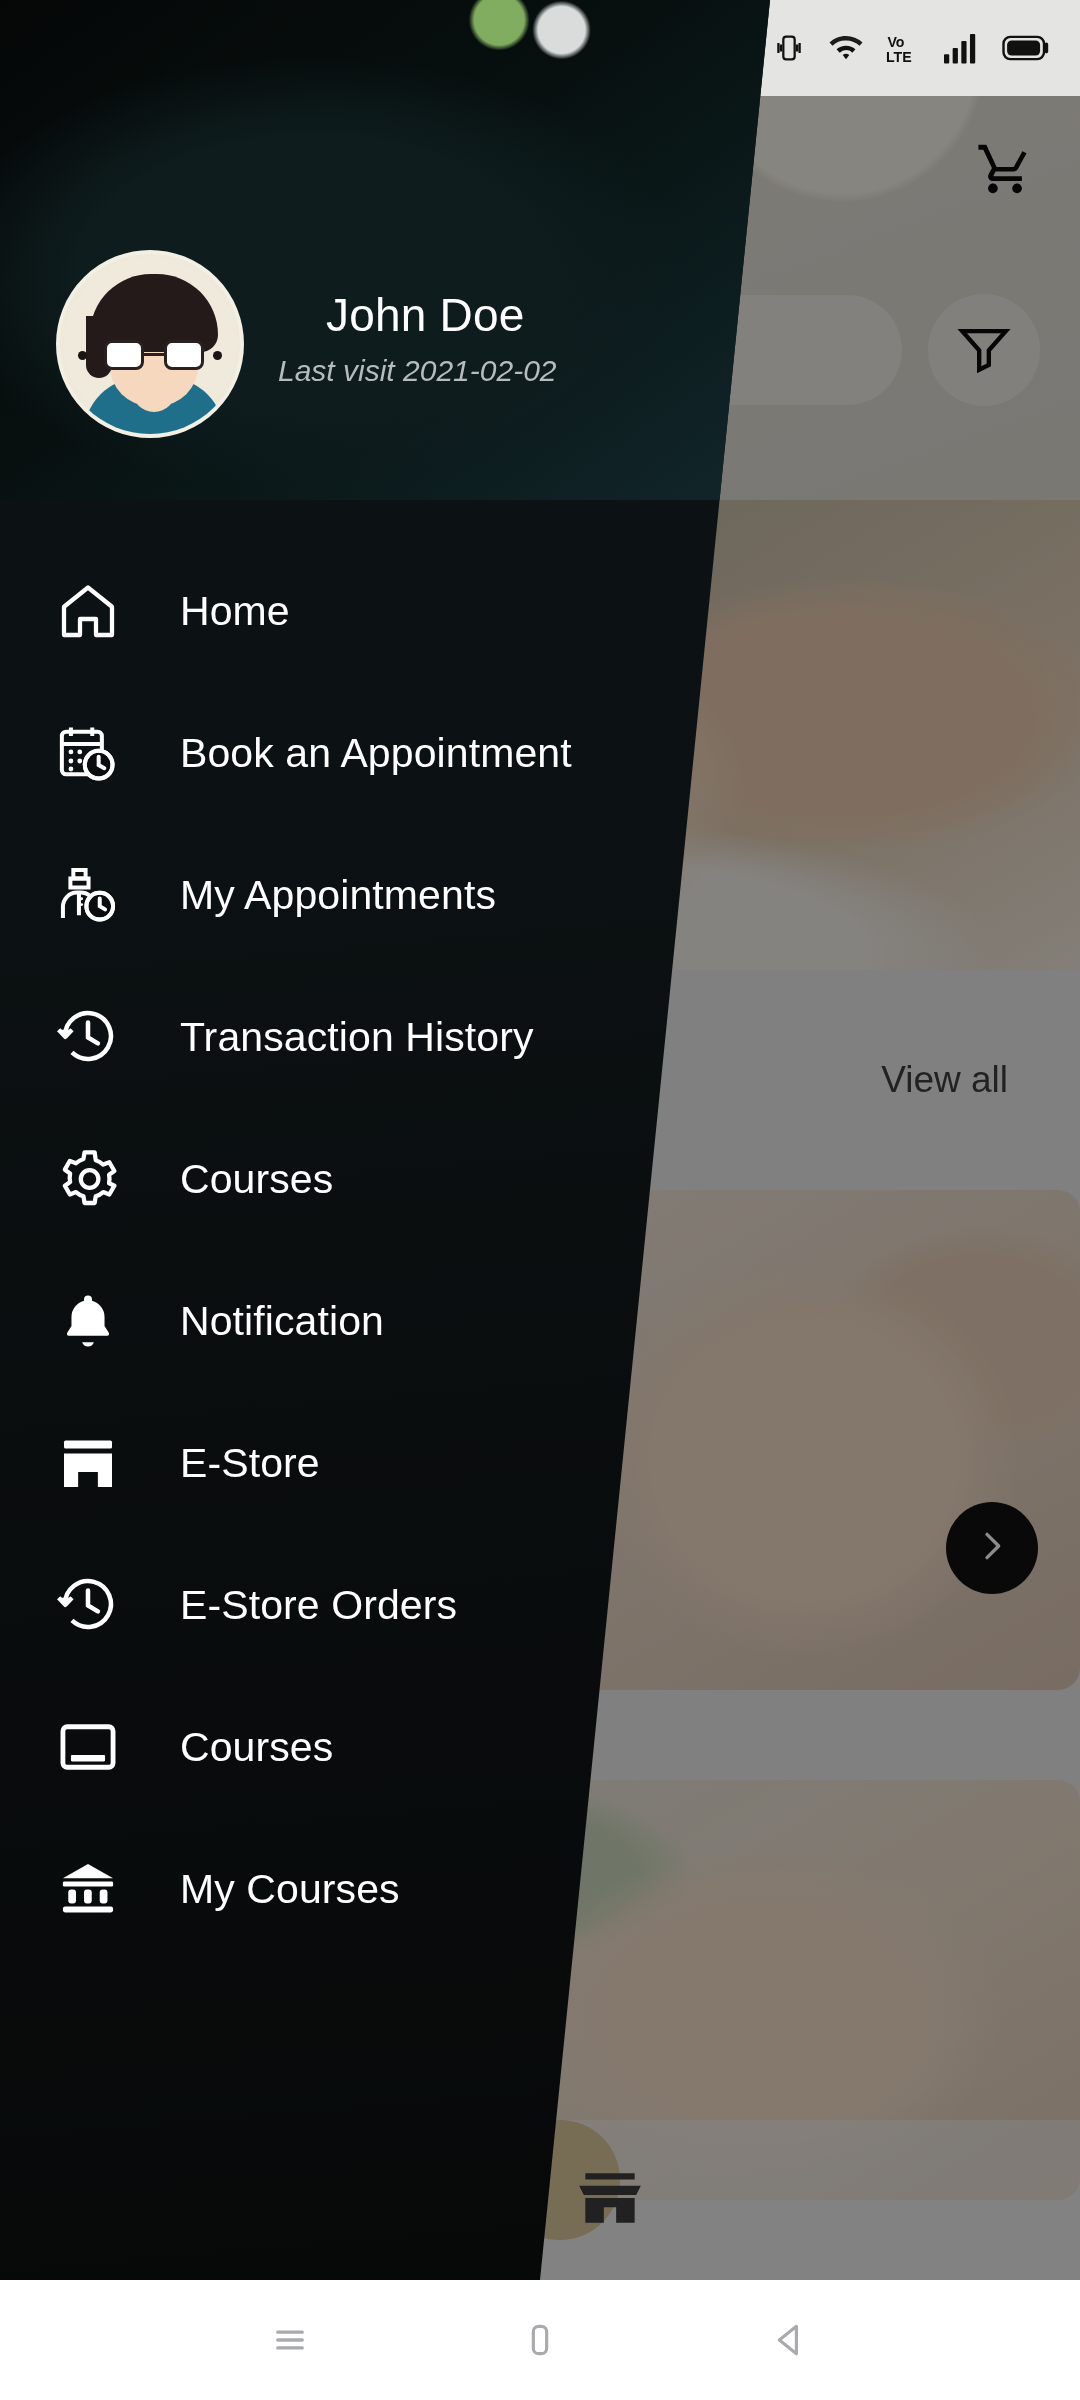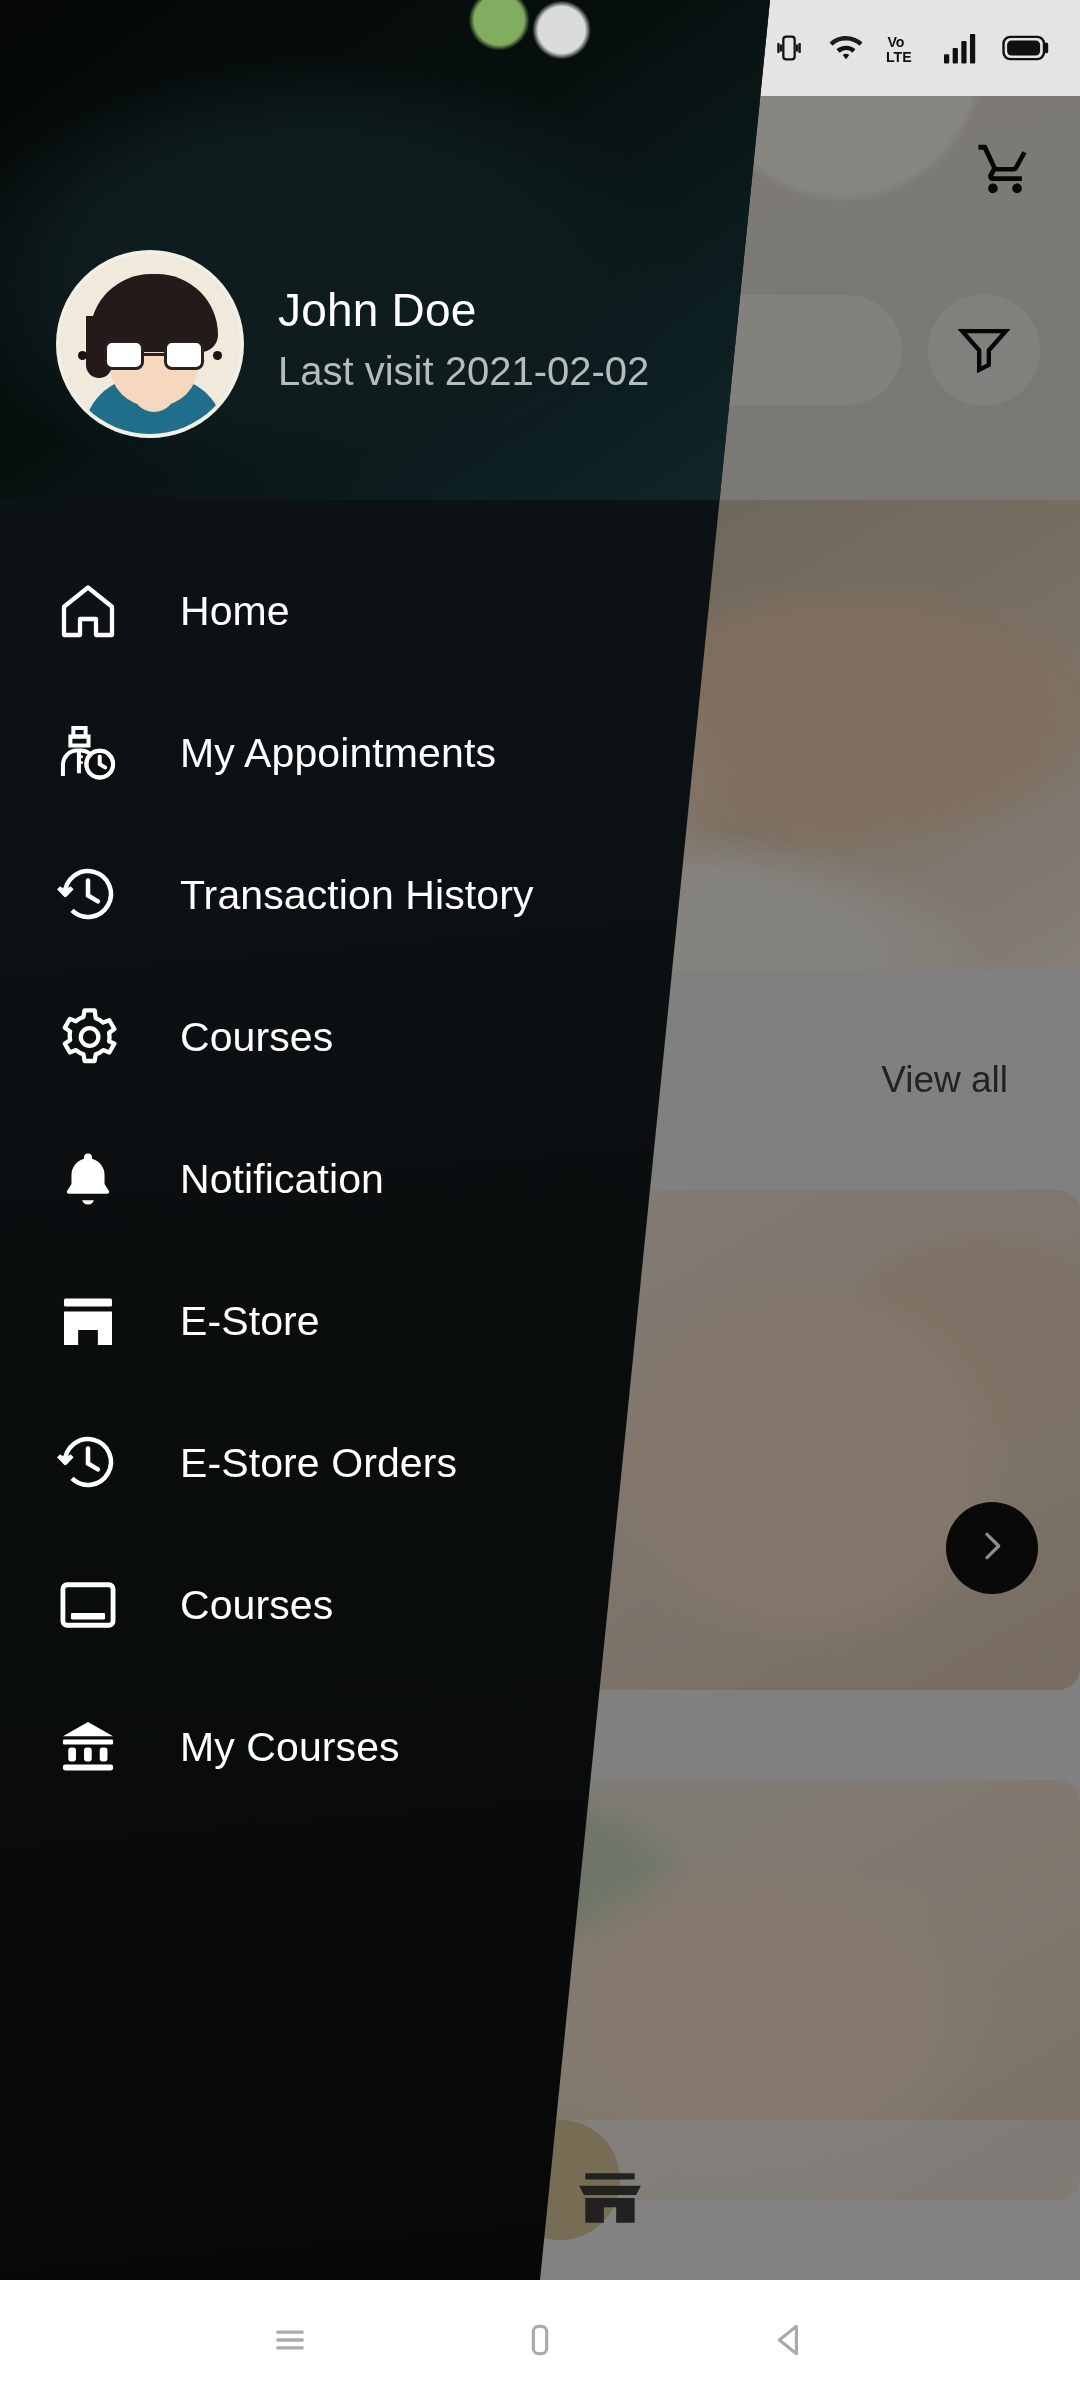--- a/index.html
+++ b/index.html
@@ -154,22 +154,22 @@
   .av-glass span:nth-child(2){ right:0; }
   .av-glass:after { content:""; position:absolute; left:40px; top:13px; width:20px; height:3px; background:#2a2020; }
   .av-eye { position:absolute; width:9px; height:9px; background:#1a1414; border-radius:50%; top:97px; }
   .av-eye.l { left:18px; } .av-eye.r { right:18px; }
   .av-body { position:absolute; left:24px; bottom:0; width:140px; height:56px;
     background:#1f6f8b; border-radius:70px 70px 0 0; }
   .av-collar { position:absolute; left:72px; bottom:22px; width:44px; height:34px;
     background:#f6d8be; border-radius:0 0 22px 22px; }
 
   .profile-text { padding-bottom:12px; }
-  .p-name { font-size:46px; color:#ffffff; font-weight:400; letter-spacing:0.2px; }
-  .p-sub { font-size:40px; color:#b6bcbd; margin-top:12px; }
+  .p-name { font-size:46px; color:#ffffff; font-weight:400; letter-spacing:0.2px;margin-left:48px; }
+  .p-sub { font-size:30px; color:#b6bcbd; margin-top:12px;font-style:italic; }
 
   .menu { position:relative; padding-top:40px;text-align:right; }
   .menu-item {
     display:flex; align-items:center; height:142px; padding-left:56px; gap:0;
   }
   .mi-icon {
     width:92px; flex:none; display:flex; align-items:center; justify-content:flex-start;
     color:#ffffff;
   }
   .mi-label {
@@ -309,20 +309,37 @@
 
       <div class="menu-item">
         <span class="mi-icon">
           <svg width="64" height="64" viewBox="0 0 24 24" fill="none" stroke="currentColor" stroke-width="1.6" stroke-linejoin="round">
             <path d="M3 10.4 12 3.2l9 7.2V21h-6v-6H9v6H3z"></path>
           </svg>
         </span>
         <span class="mi-label">Home</span>
       </div>
 
+      <div class="menu-item">
+        <span class="mi-icon">
+          <svg width="64" height="64" viewBox="0 0 24 24" fill="none" stroke="currentColor" stroke-width="1.5">
+            <rect x="2.2" y="4" width="15" height="16" rx="1.6"></rect>
+            <path d="M2.2 8.6h15M5.6 2.4v3.2M13.6 2.4v3.2"></path>
+            <circle cx="5.6" cy="11.6" r="0.9" fill="currentColor" stroke="none"></circle>
+            <circle cx="8.9" cy="11.6" r="0.9" fill="currentColor" stroke="none"></circle>
+            <circle cx="5.6" cy="15" r="0.9" fill="currentColor" stroke="none"></circle>
+            <circle cx="8.9" cy="15" r="0.9" fill="currentColor" stroke="none"></circle>
+            <circle cx="5.6" cy="18" r="0.9" fill="currentColor" stroke="none"></circle>
+            <circle cx="16" cy="16.4" r="5.2" fill="#0a0d0e"></circle>
+            <circle cx="16" cy="16.4" r="5.2"></circle>
+            <path d="M16 13.4v3.1l2.1 1.2" stroke-linecap="round"></path>
+          </svg>
+        </span>
+        <span class="mi-label">Book an Appointment</span>
+      </div>
 
       <div class="menu-item">
         <span class="mi-icon">
           <svg width="64" height="64" viewBox="0 0 24 24" fill="none" stroke="currentColor" stroke-width="1.5">
             <path d="M6.5 2.6h4.6v3.2H6.5z"></path>
             <path d="M5.4 5.8h6.8v3.4H5.4z"></path>
             <path d="M2.6 20.6v-4.1c0-3 2.3-5.4 5.2-5.4h1.6c1.2 0 2.3.4 3.2 1.1"></path>
             <path d="M8.6 11.4v8.2"></path>
             <circle cx="9.6" cy="13.4" r="0.55" fill="currentColor" stroke="none"></circle>
             <circle cx="9.6" cy="15.6" r="0.55" fill="currentColor" stroke="none"></circle>

